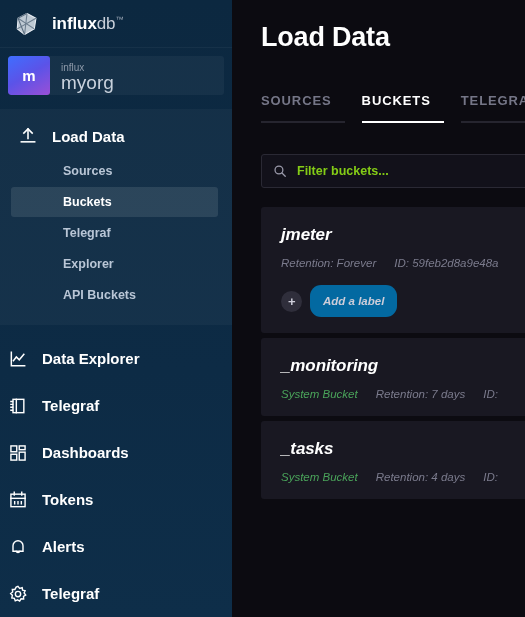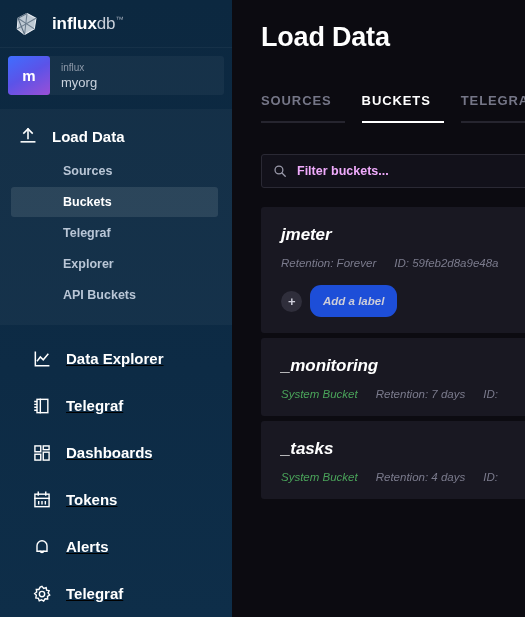--- a/index.html
+++ b/index.html
@@ -48,21 +48,21 @@
   }
   .avatar {
     width: 42px; flex: 0 0 42px;
     background: linear-gradient(150deg,#3f6eff 0%, #5b53e8 48%, #9a4fd6 100%);
     display: flex; align-items: center; justify-content: center;
     color: #fff; font-size: 15px; font-weight: 700;
     border-radius: 3px;
   }
   .orgmeta { padding-left: 11px; display: flex; flex-direction: column; justify-content: center; }
   .org-user { font-size: 10px; color: #8c98a8; line-height: 14px; }
-  .org-name { font-size: 13px; color: #c9d2dd; line-height: 16px; }
+  .org-name { font-size: 19px; color: #c9d2dd; line-height: 16px; }
 
   .loaddata-panel {
     margin-top: 8px;
     background: rgba(255,255,255,0.035);
     padding: 8px 0 14px 0;
   }
   .nav-head {
     display: flex; align-items: center;
     height: 38px; padding-left: 18px; gap: 14px;
   }
@@ -74,21 +74,21 @@
     padding-left: 52px;
     font-size: 12.5px; font-weight: 700; color: #b9c6d6;
     margin: 1px 14px 1px 11px;
     border-radius: 3px;
   }
   .subitem.active { background: rgba(255,255,255,0.10); color: #ffffff; }
 
   .nav-list { padding-top: 10px; }
   .nav-item {
     height: 47px; display: flex; align-items: center;
-    padding-left: 32px; gap: 14px; text-decoration: underline;
+    padding-left: 8px; gap: 14px;
   }
   .nav-item .label { font-size: 15px; font-weight: 700; color: #ffffff; }
 
   
   .main {
     flex: 1 1 auto; height: 617px;
     background: #0c0b11;
     padding-left: 29px;
     position: relative; overflow: hidden;
   }
@@ -112,21 +112,21 @@
 
   .searchbar {
     margin-top: 31px;
     height: 34px; width: 300px;
     background: #12111a;
     border: 1px solid #2a2934;
     border-radius: 3px;
     display: flex; align-items: center;
     padding-left: 11px; gap: 10px;
   }
-  .search-ph { font-size: 12.5px; color: #f0abfc; font-weight: 700; }
+  .search-ph { font-size: 12.5px; color: #84cc16; font-weight: 700; }
 
   .cards { margin-top: 19px; font-style: italic; }
   .card {
     background: #191822;
     border-radius: 3px;
     width: 300px;
     padding: 18px 20px 16px 20px;
     margin-bottom: 5px;
   }
   .card-title {
@@ -140,21 +140,21 @@
   }
   .card-meta .sysbucket { color: #4aa35a; }
   .card-label-row { margin-top: 16px; display: flex; align-items: center; gap: 8px; }
   .plus-btn {
     width: 21px; height: 21px; border-radius: 50%;
     background: #2f2e3b; color: #cfcfdb;
     display: flex; align-items: center; justify-content: center;
     font-size: 13px; font-weight: 700; line-height: 1;
   }
   .add-label-btn {
-    height: 21px; border-radius: 11px; background: #1d4ed8;
+    height: 21px; border-radius: 11px; background: #0369a1;
     color: #cdcdd9; font-size: 11.5px; font-weight: 700;
     display: flex; align-items: center; padding: 16px 13px;
   }
 </style>
 </head>
 <body>
 
 <div class="app">
 
   <div class="sidebar">

